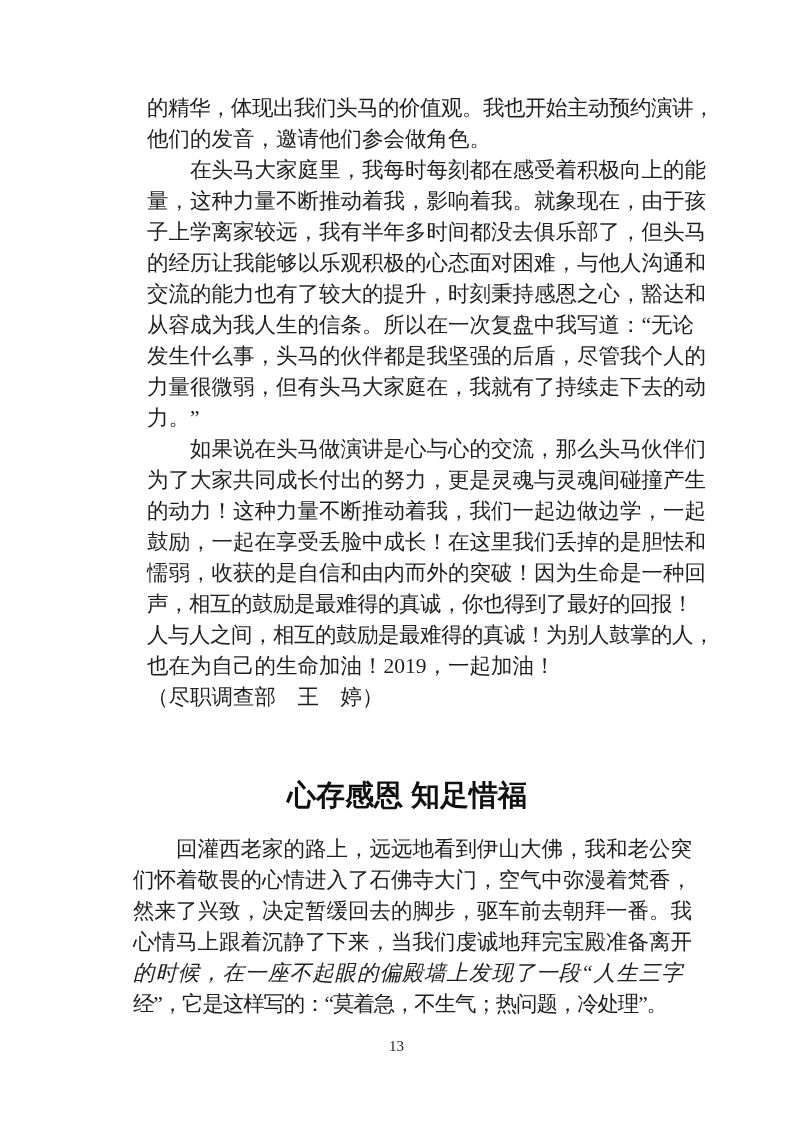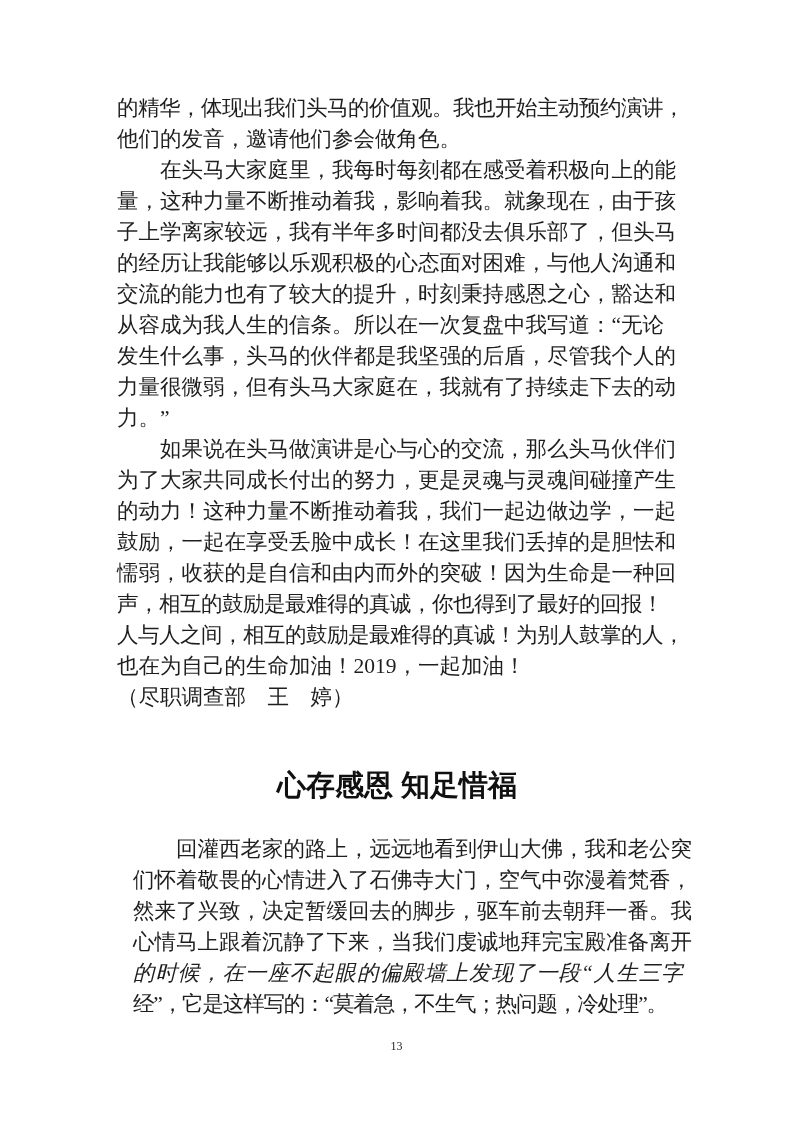--- a/index.html
+++ b/index.html
@@ -16,55 +16,55 @@
     font-family: "Liberation Serif", "DejaVu Serif", serif;
     color: #1e1e1e;
   }
   .body-text {
     position: absolute;
     left: 117px;
     width: 560px;
     font-size: 21.5px;
     line-height: 31px;
   }
-  .article1 { top: 93px; }
+  .article1 { top: 93px; margin-left: 30px; }
   .article2 { top: 834px; margin-left: 16px; }
   .line {
     white-space: nowrap;
     height: 31px;
   }
   .indent { padding-left: 43px; }
   
   .t1 { letter-spacing: -0.5px; }
   .t2 { letter-spacing: -1.15px; }
   
   .w1 { letter-spacing: 0.9px; font-style: italic; }
   .signature {
     text-align: left;
   }
   .section-title {
     position: absolute;
     left: 117px;
     width: 560px;
     top: 766px;
-    margin: 0;
+    margin: 10px;
     text-align: center;
     font-family: "Liberation Sans", "DejaVu Sans", sans-serif;
     font-weight: 700;
     font-size: 29px;
     line-height: 38px;
     color: #101010;
   }
   .page-number {
     position: absolute;
     left: 0;
     top: 1037px;
     width: 793px;
     text-align: center;
-    font-size: 12px;
+    font-size: 15px;
     line-height: 18px;
     color: #1e1e1e;
   }
 </style>
 </head>
 <body>
 
 <div class="page">
 
   <div class="body-text article1">

